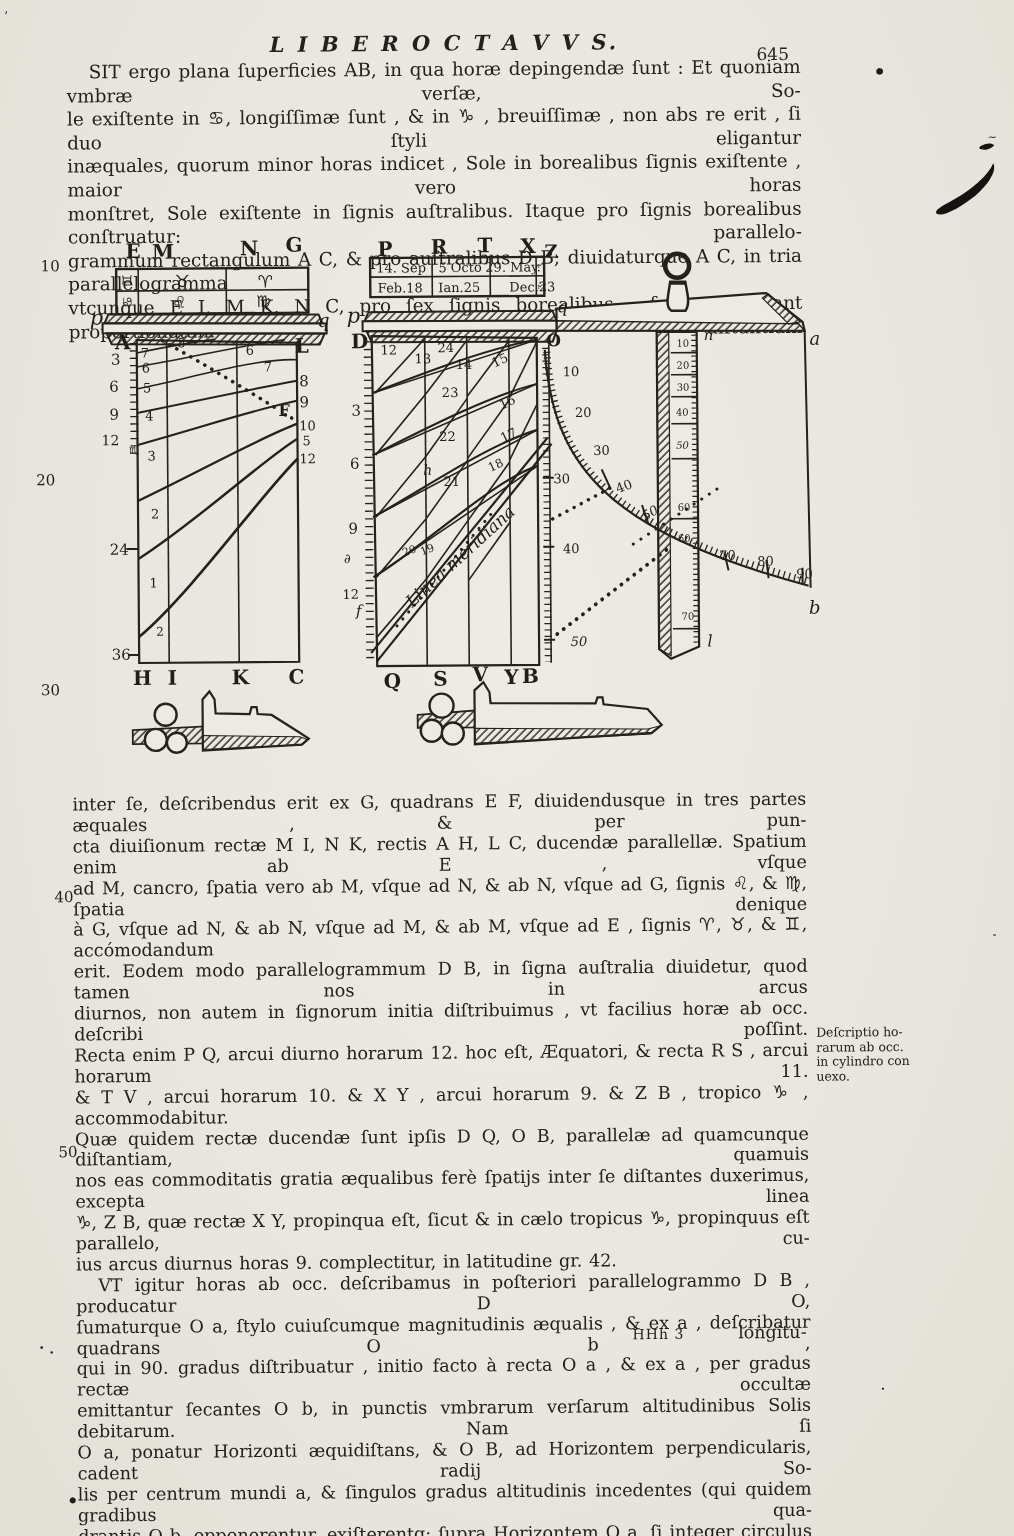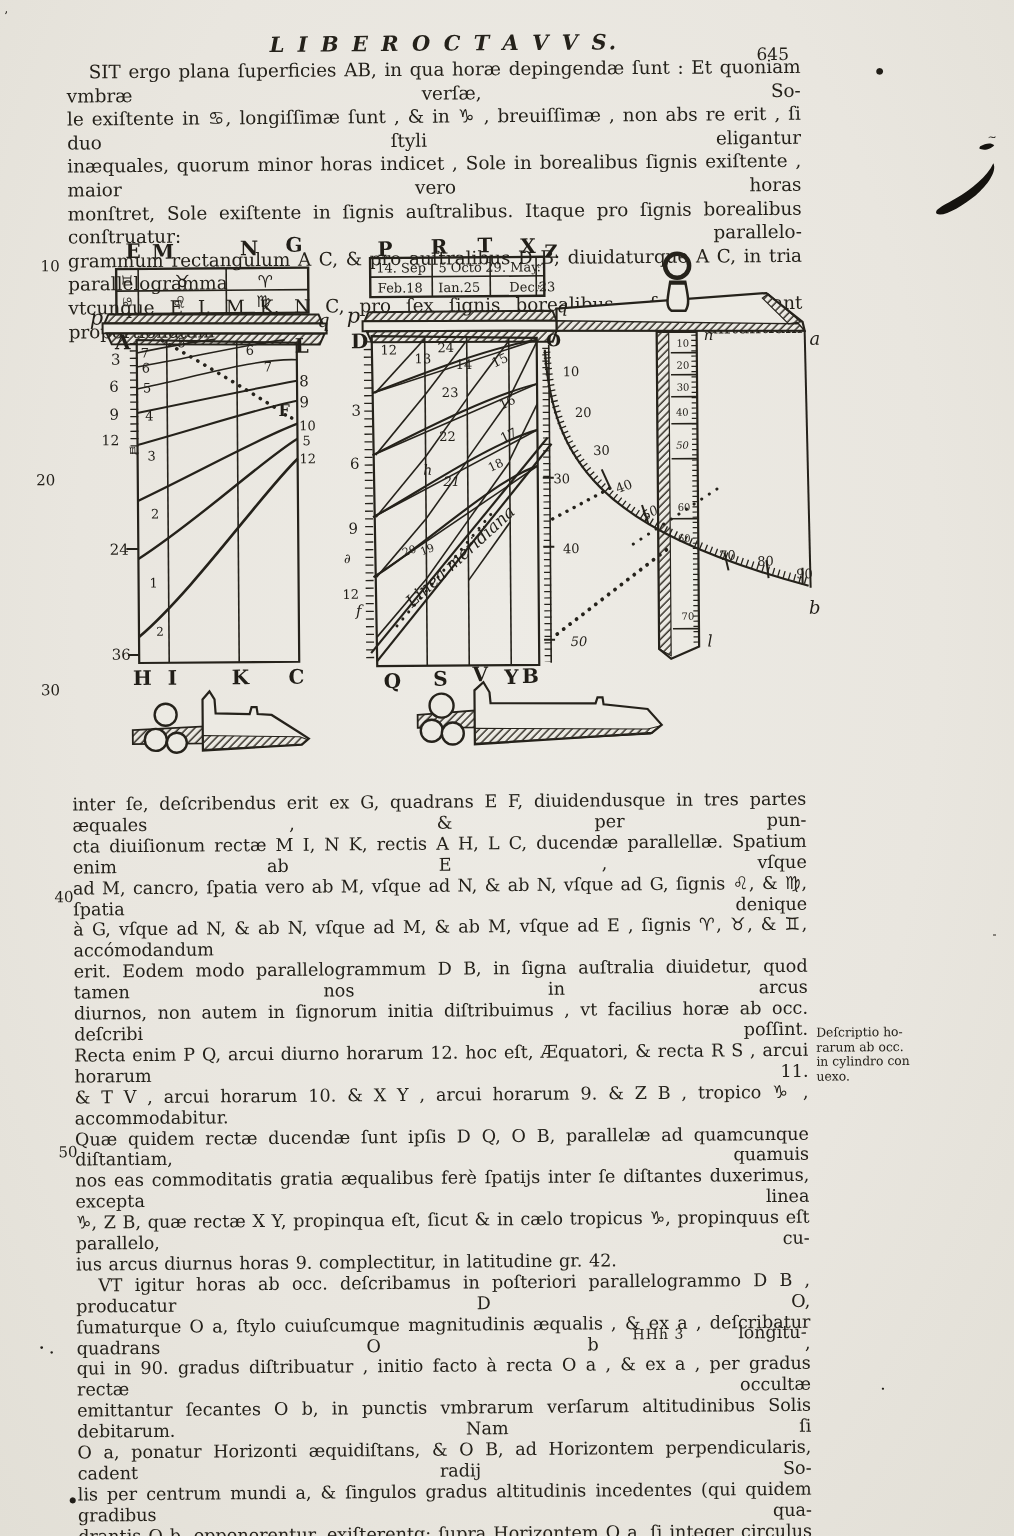--- a/index.html
+++ b/index.html
@@ -262,21 +262,21 @@
         <span class="fig-label" style="left: 467px; top: 364px; font-size: 13px; transform: translate(-50%, -50%);">14</span>
         <span class="fig-label" style="left: 503px; top: 360px; font-size: 13px; transform: translate(-50%, -50%) rotate(-25deg);">15</span>
         <span class="fig-label" style="left: 359px; top: 410px; font-size: 15px; transform: translate(-50%, -50%);">3</span>
         <span class="fig-label" style="left: 453px; top: 392px; font-size: 13px; transform: translate(-50%, -50%);">23</span>
         <span class="fig-label" style="left: 510px; top: 402px; font-size: 13px; transform: translate(-50%, -50%) rotate(-25deg);">16</span>
         <span class="fig-label" style="left: 357px; top: 463px; font-size: 15px; transform: translate(-50%, -50%);">6</span>
         <span class="fig-label" style="left: 450px; top: 436px; font-size: 13px; transform: translate(-50%, -50%);">22</span>
         <span class="fig-label" style="left: 511px; top: 435px; font-size: 13px; transform: translate(-50%, -50%) rotate(-25deg);">17</span>
         <span class="fig-label" style="left: 355px; top: 528px; font-size: 15px; transform: translate(-50%, -50%);">9</span>
         <span class="fig-label i" style="left: 430px; top: 469px; font-size: 14px; transform: translate(-50%, -50%);">h</span>
-        <span class="fig-label" style="left: 454px; top: 481px; font-size: 13px; transform: translate(-50%, -50%); font-style: italic;">21</span>
+        <span class="fig-label" style="left: 454px; top: 481px; font-size: 13px; transform: translate(-50%, -50%);">21</span>
         <span class="fig-label" style="left: 498px; top: 465px; font-size: 12px; transform: translate(-50%, -50%) rotate(-25deg);">18</span>
         <span class="fig-label i" style="left: 349px; top: 557px; font-size: 13px; transform: translate(-50%, -50%);">∂</span>
         <span class="fig-label" style="left: 352px; top: 593px; font-size: 13px; transform: translate(-50%, -50%);">12</span>
         <span class="fig-label i" style="left: 360px; top: 610px; font-size: 15px; transform: translate(-50%, -50%);">f</span>
         <span class="fig-label" style="left: 411px; top: 550px; font-size: 11px; transform: translate(-50%, -50%) rotate(-20deg);">20</span>
         <span class="fig-label" style="left: 429px; top: 549px; font-size: 11px; transform: translate(-50%, -50%) rotate(-20deg);">19</span>
         <span class="fig-label i" style="left: 462px; top: 556px; font-size: 17px; transform: translate(-50%, -50%) rotate(-42deg);">Linea meridiana</span>
         <span class="fig-label b" style="left: 393px; top: 680px; font-size: 20px; transform: translate(-50%, -50%);">Q</span>
         <span class="fig-label b" style="left: 441px; top: 678px; font-size: 20px; transform: translate(-50%, -50%);">S</span>
         <span class="fig-label b" style="left: 481px; top: 674px; font-size: 20px; transform: translate(-50%, -50%);">V</span>

